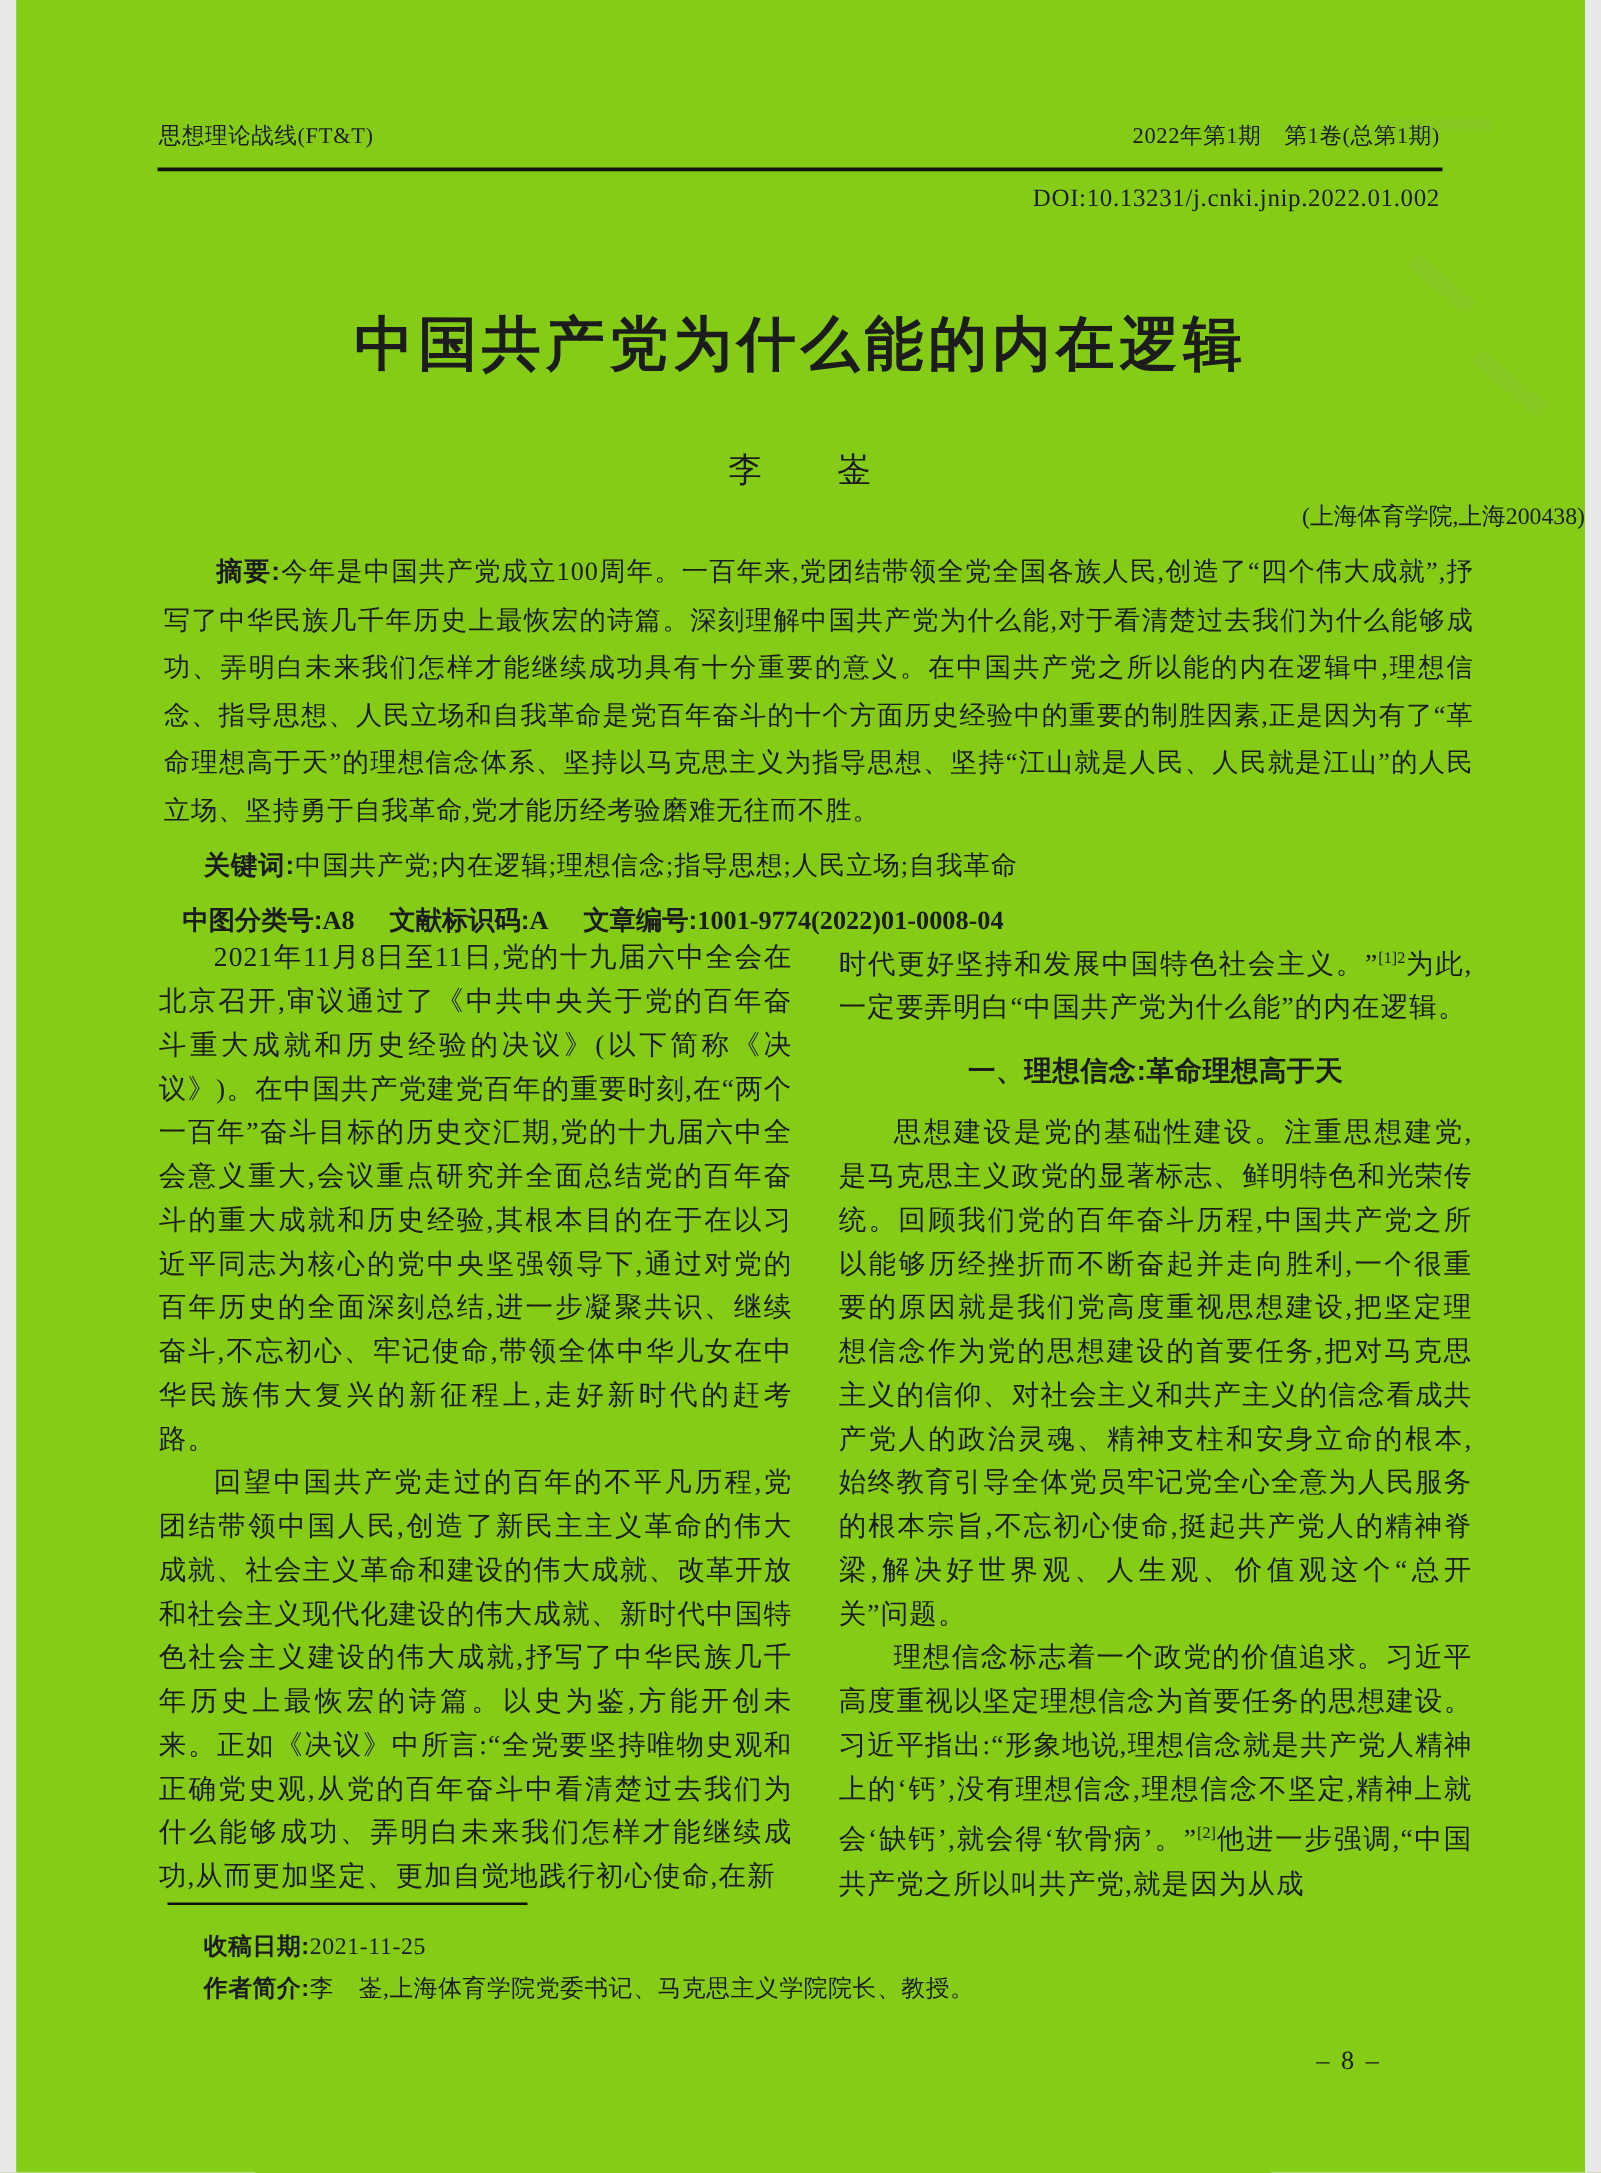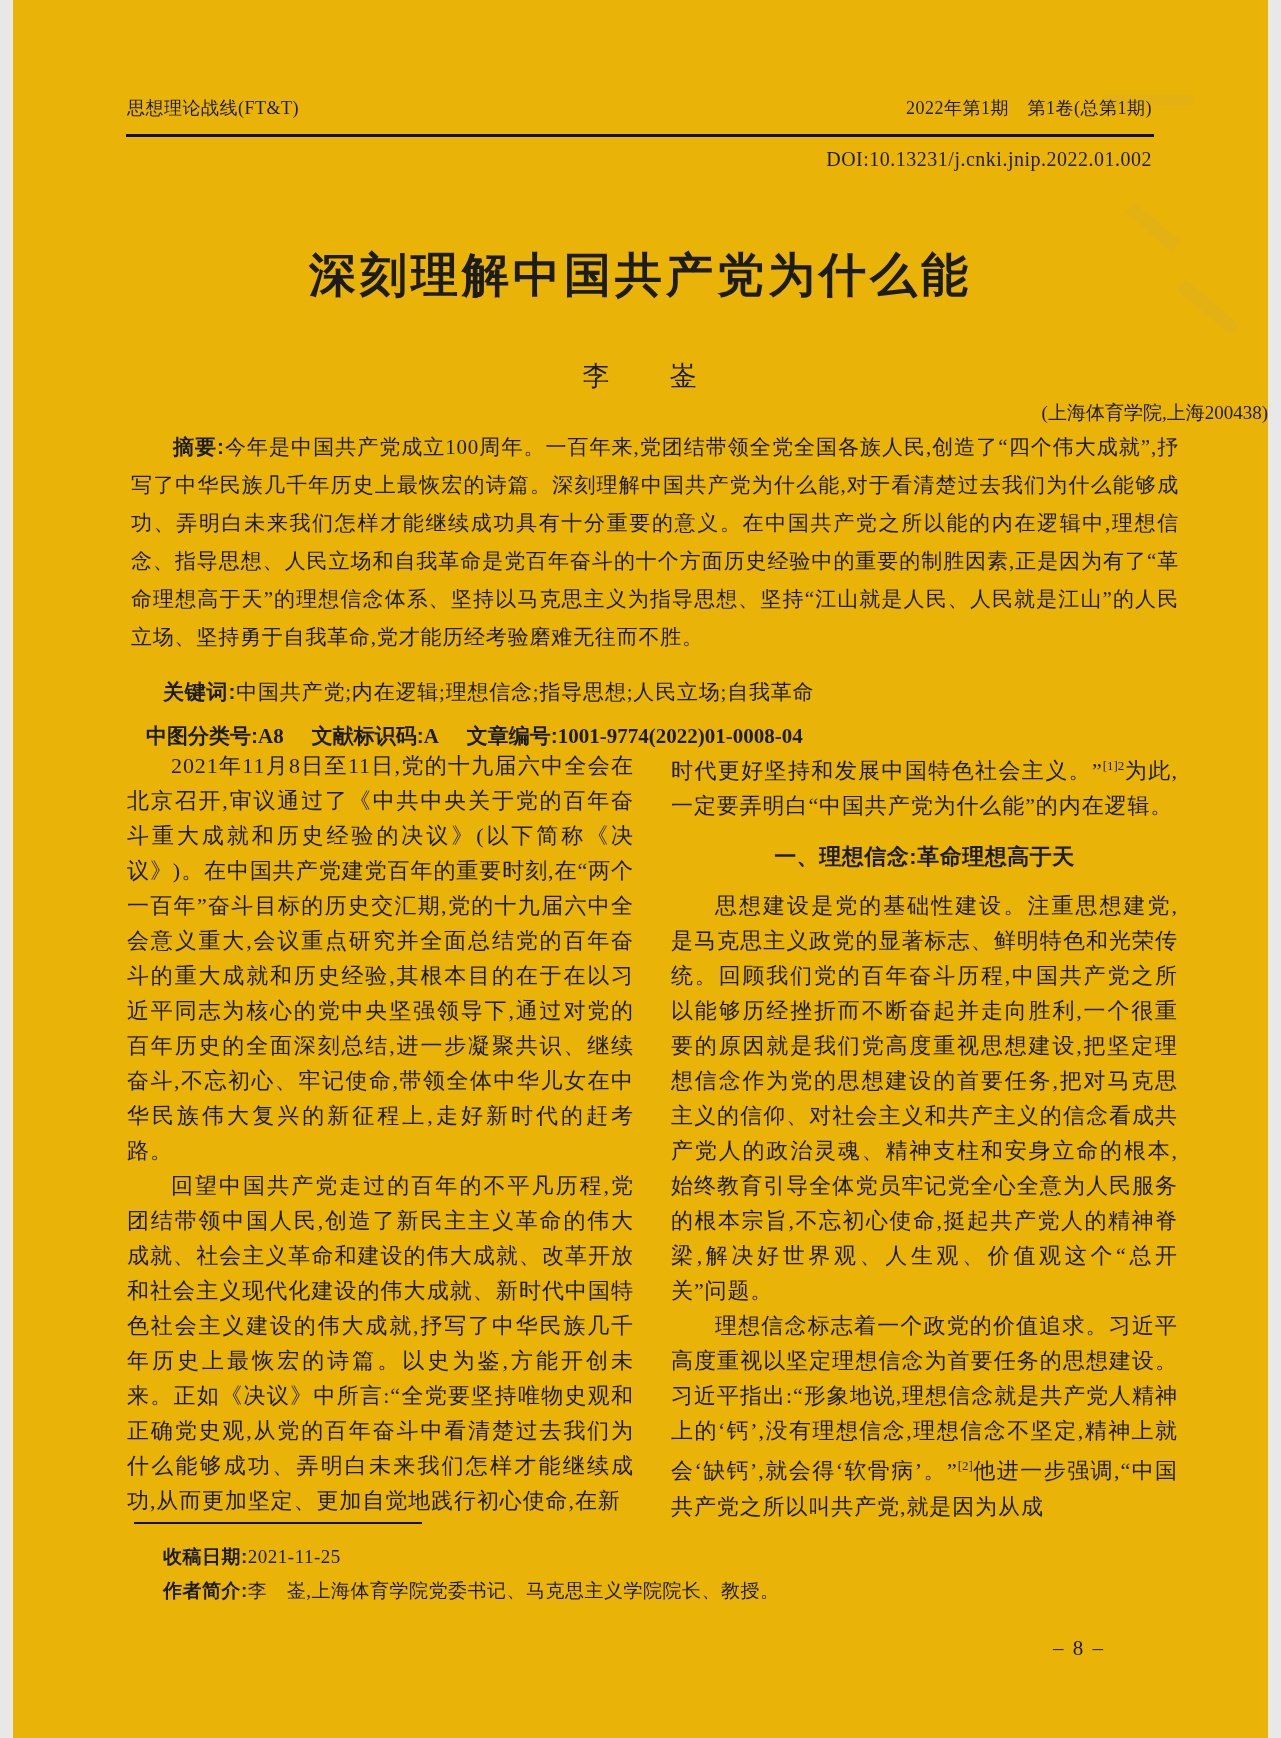--- a/index.html
+++ b/index.html
@@ -2,21 +2,21 @@
 <html><head>
 <meta charset="utf-8">
 <style>
   * { margin: 0; padding: 0; box-sizing: border-box; }
   html, body { background: #e8e8e8; }
   .page {
     position: relative;
     width: 1255px;
     height: 1738px;
     margin: 0 auto;
-    background: #eab308;
+    background: #84cc16;
     color: #1c1c1c;
     font-family: "Liberation Serif", "DejaVu Serif", serif;
     overflow: hidden;
     text-decoration: underline;
   }
   
   .runhead {
     position: absolute;
     left: 114px; right: 116px; top: 96px;
     display: flex; justify-content: space-between; align-items: baseline;
@@ -47,21 +47,21 @@
   }
   .affiliation {
     position: absolute;
     left: 0; right: 0; top: 400px;
     text-align: right;
     font-size: 19px;
   }
   
   .abstract {
     position: absolute;
-    left: 118px; width: 1048px; top: 428px;
+    left: 118px; width: 1048px; top: 438px;
     font-size: 21px; line-height: 38px;
     letter-spacing: 0.8px;
     text-align: justify;
     text-indent: 2em;
   }
   .kw-line {
     position: absolute;
     left: 150px; width: 1016px; top: 678px;
     font-size: 21px; letter-spacing: 0.8px;
   }
@@ -125,21 +125,21 @@
     <span>思想理论战线(FT&amp;T)</span>
     <span>2022年第1期　第1卷(总第1期)</span>
   </div>
   <div class="head-rule"></div>
   <div class="doi-line">DOI:10.13231/j.cnki.jnip.2022.01.002</div>
 
   <div class="scan-artifact sa1"></div>
   <div class="scan-artifact sa2"></div>
   <div class="scan-artifact sa3"></div>
 
-  <h1 class="article-title">深刻理解中国共产党为什么能</h1>
+  <h1 class="article-title">中国共产党为什么能的内在逻辑</h1>
   <div class="author-name">李　　崟</div>
   <div class="affiliation">(上海体育学院,上海200438)</div>
 
   <div class="abstract">
     <span class="hei">摘要:</span><span>今年是中国共产党成立100周年。一百年来,党团结带领全党全国各族人民,创造了“四个伟大成就”,抒写了中华民族几千年历史上最恢宏的诗篇。深刻理解中国共产党为什么能,对于看清楚过去我们为什么能够成功、弄明白未来我们怎样才能继续成功具有十分重要的意义。在中国共产党之所以能的内在逻辑中,理想信念、指导思想、人民立场和自我革命是党百年奋斗的十个方面历史经验中的重要的制胜因素,正是因为有了“革命理想高于天”的理想信念体系、坚持以马克思主义为指导思想、坚持“江山就是人民、人民就是江山”的人民立场、坚持勇于自我革命,党才能历经考验磨难无往而不胜。</span>
   </div>
 
   <div class="kw-line">
     <span class="hei">关键词:</span><span>中国共产党;内在逻辑;理想信念;指导思想;人民立场;自我革命</span>
   </div>

